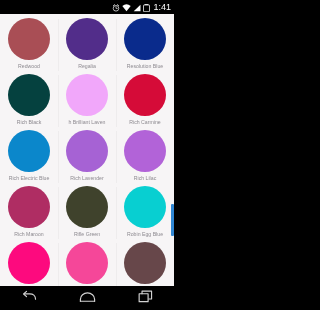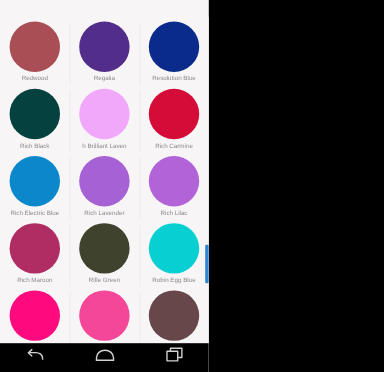--- a/index.html
+++ b/index.html
@@ -141,20 +141,52 @@
     display: flex;
     align-items: center;
     justify-content: center;
   }
 </style>
 </head>
 <body>
 
 <div id="phone">
 
+  <div id="status-bar" style="background: rgb(0, 0, 0);">
+    <div class="sb-icons">
+
+      <span class="sb-ico">
+        <svg width="8" height="8" viewBox="0 0 16 16">
+          <circle cx="8" cy="8.6" r="5.6" fill="none" stroke="#ffffff" stroke-width="1.4"></circle>
+          <path d="M8 5.4 V8.8 H10.6" fill="none" stroke="#ffffff" stroke-width="1.3" stroke-linecap="round"></path>
+          <path d="M2.6 3.4 L5.2 1.2 M13.4 3.4 L10.8 1.2" stroke="#ffffff" stroke-width="1.4" stroke-linecap="round"></path>
+        </svg>
+      </span>
+
+      <span class="sb-ico">
+        <svg width="9" height="8" viewBox="0 0 18 16">
+          <path d="M9 14.5 L0.6 4.2 A13 13 0 0 1 17.4 4.2 Z" fill="#ffffff"></path>
+        </svg>
+      </span>
+
+      <span class="sb-ico">
+        <svg width="8" height="8" viewBox="0 0 16 16">
+          <path d="M15 14.5 H1.4 L15 1.5 Z" fill="#ffffff"></path>
+        </svg>
+      </span>
+
+      <span class="sb-ico">
+        <svg width="7" height="8" viewBox="0 0 14 16">
+          <rect x="3.2" y="0.4" width="7.6" height="1.6" fill="#ffffff"></rect>
+          <rect x="1" y="2" width="12" height="13.4" rx="1" fill="none" stroke="#ffffff" stroke-width="1.5"></rect>
+        </svg>
+      </span>
+    </div>
+    <span class="sb-time" style="color: rgb(255, 255, 255);">1:41</span>
+  </div>
 
   <div id="grid-scroll" style="background: rgb(247, 245, 246);">
     <div id="grid">
 
       <div class="row">
         <div class="cell">
           <div class="swatch" style="background: rgb(169, 78, 85);"></div>
           <div class="cell-label" style="color: rgb(141, 138, 144);">Redwood</div>
         </div>
         <div class="cell">

